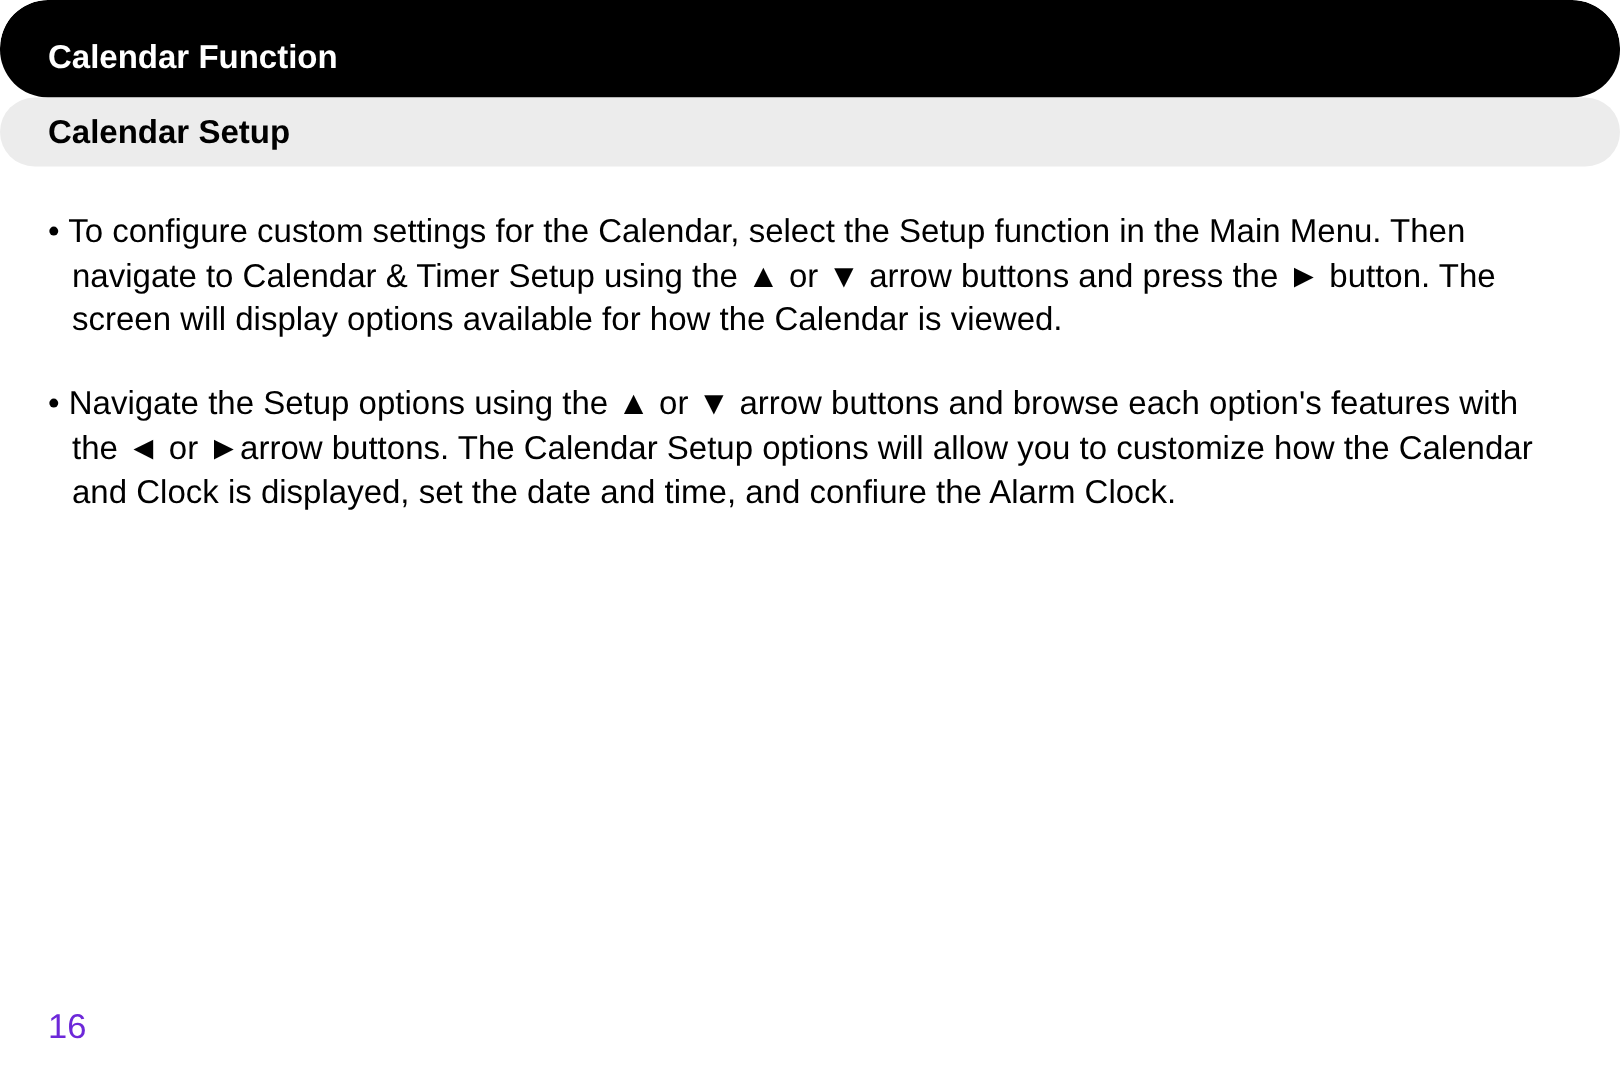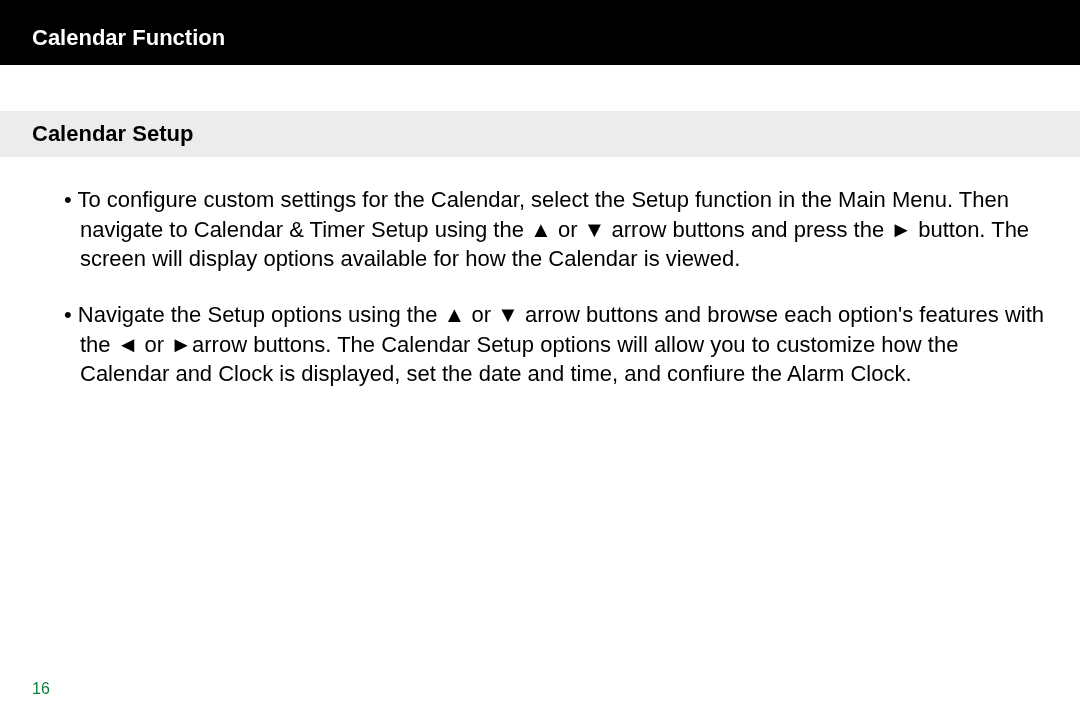--- a/index.html
+++ b/index.html
@@ -1,18 +1,19 @@
 <!DOCTYPE html>
 <html><head>
   <meta charset="utf-8">
   <style>
     * {
       margin: 0;
       padding: 0;
       box-sizing: border-box;
+      border-radius: 32px;
     }
     body {
       font-family: Arial, Helvetica, sans-serif;
       width: 1080px;
       height: 720px;
       background: #ffffff;
       position: relative;
     }
     .black-header {
       background: #000000;
@@ -20,40 +21,38 @@
       padding: 25px 0 14px 32px;
       font-weight: bold;
       font-size: 22px;
     }
     .gray-subheader {
       background: #ececec;
       color: #000000;
       padding: 10px 0 10px 32px;
       font-weight: bold;
       font-size: 22px;
-      margin-top: 46px;
     }
     .content {
       padding: 28px 32px 0 32px;
       font-size: 22px;
       line-height: 1.35;
       color: #000000;
     }
     .bullet-item {
       margin-bottom: 26px;
       padding-left: 16px;
       text-indent: -16px;
-      margin-left: 32px;
     }
     .page-number {
       position: absolute;
       bottom: 22px;
       left: 32px;
-      font-size: 16px;
-      color: #15803d;
+      font-size: 23px;
+      color: #6d28d9;
       text-align: center;
     }
   </style>
 </head>
 <body>
 
 <div class="black-header">
   <span>Calendar Function</span>
 </div>
 

